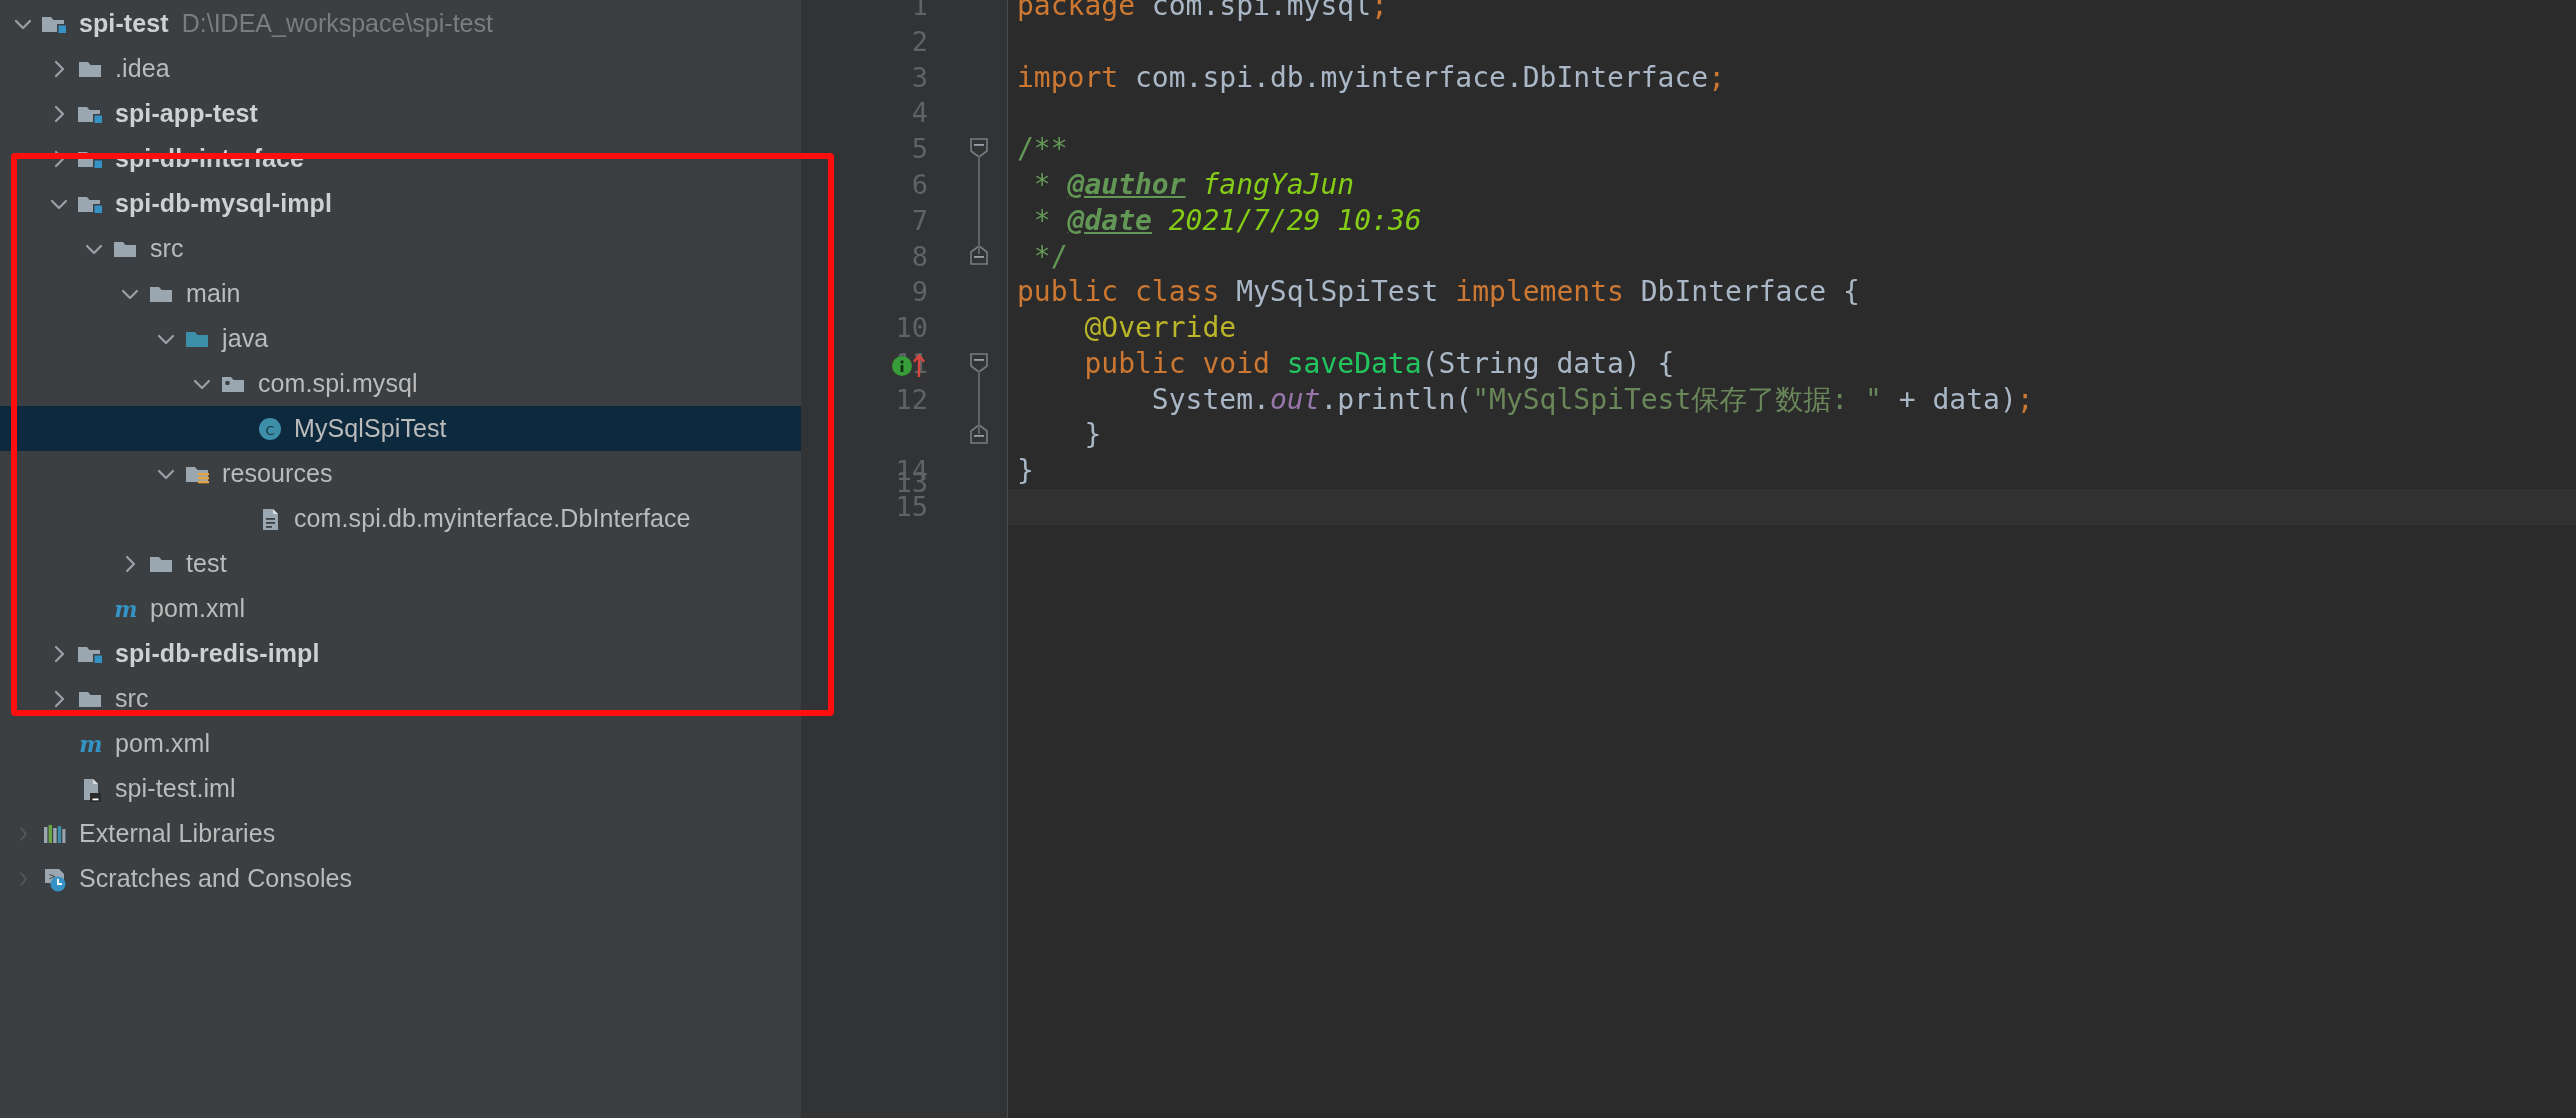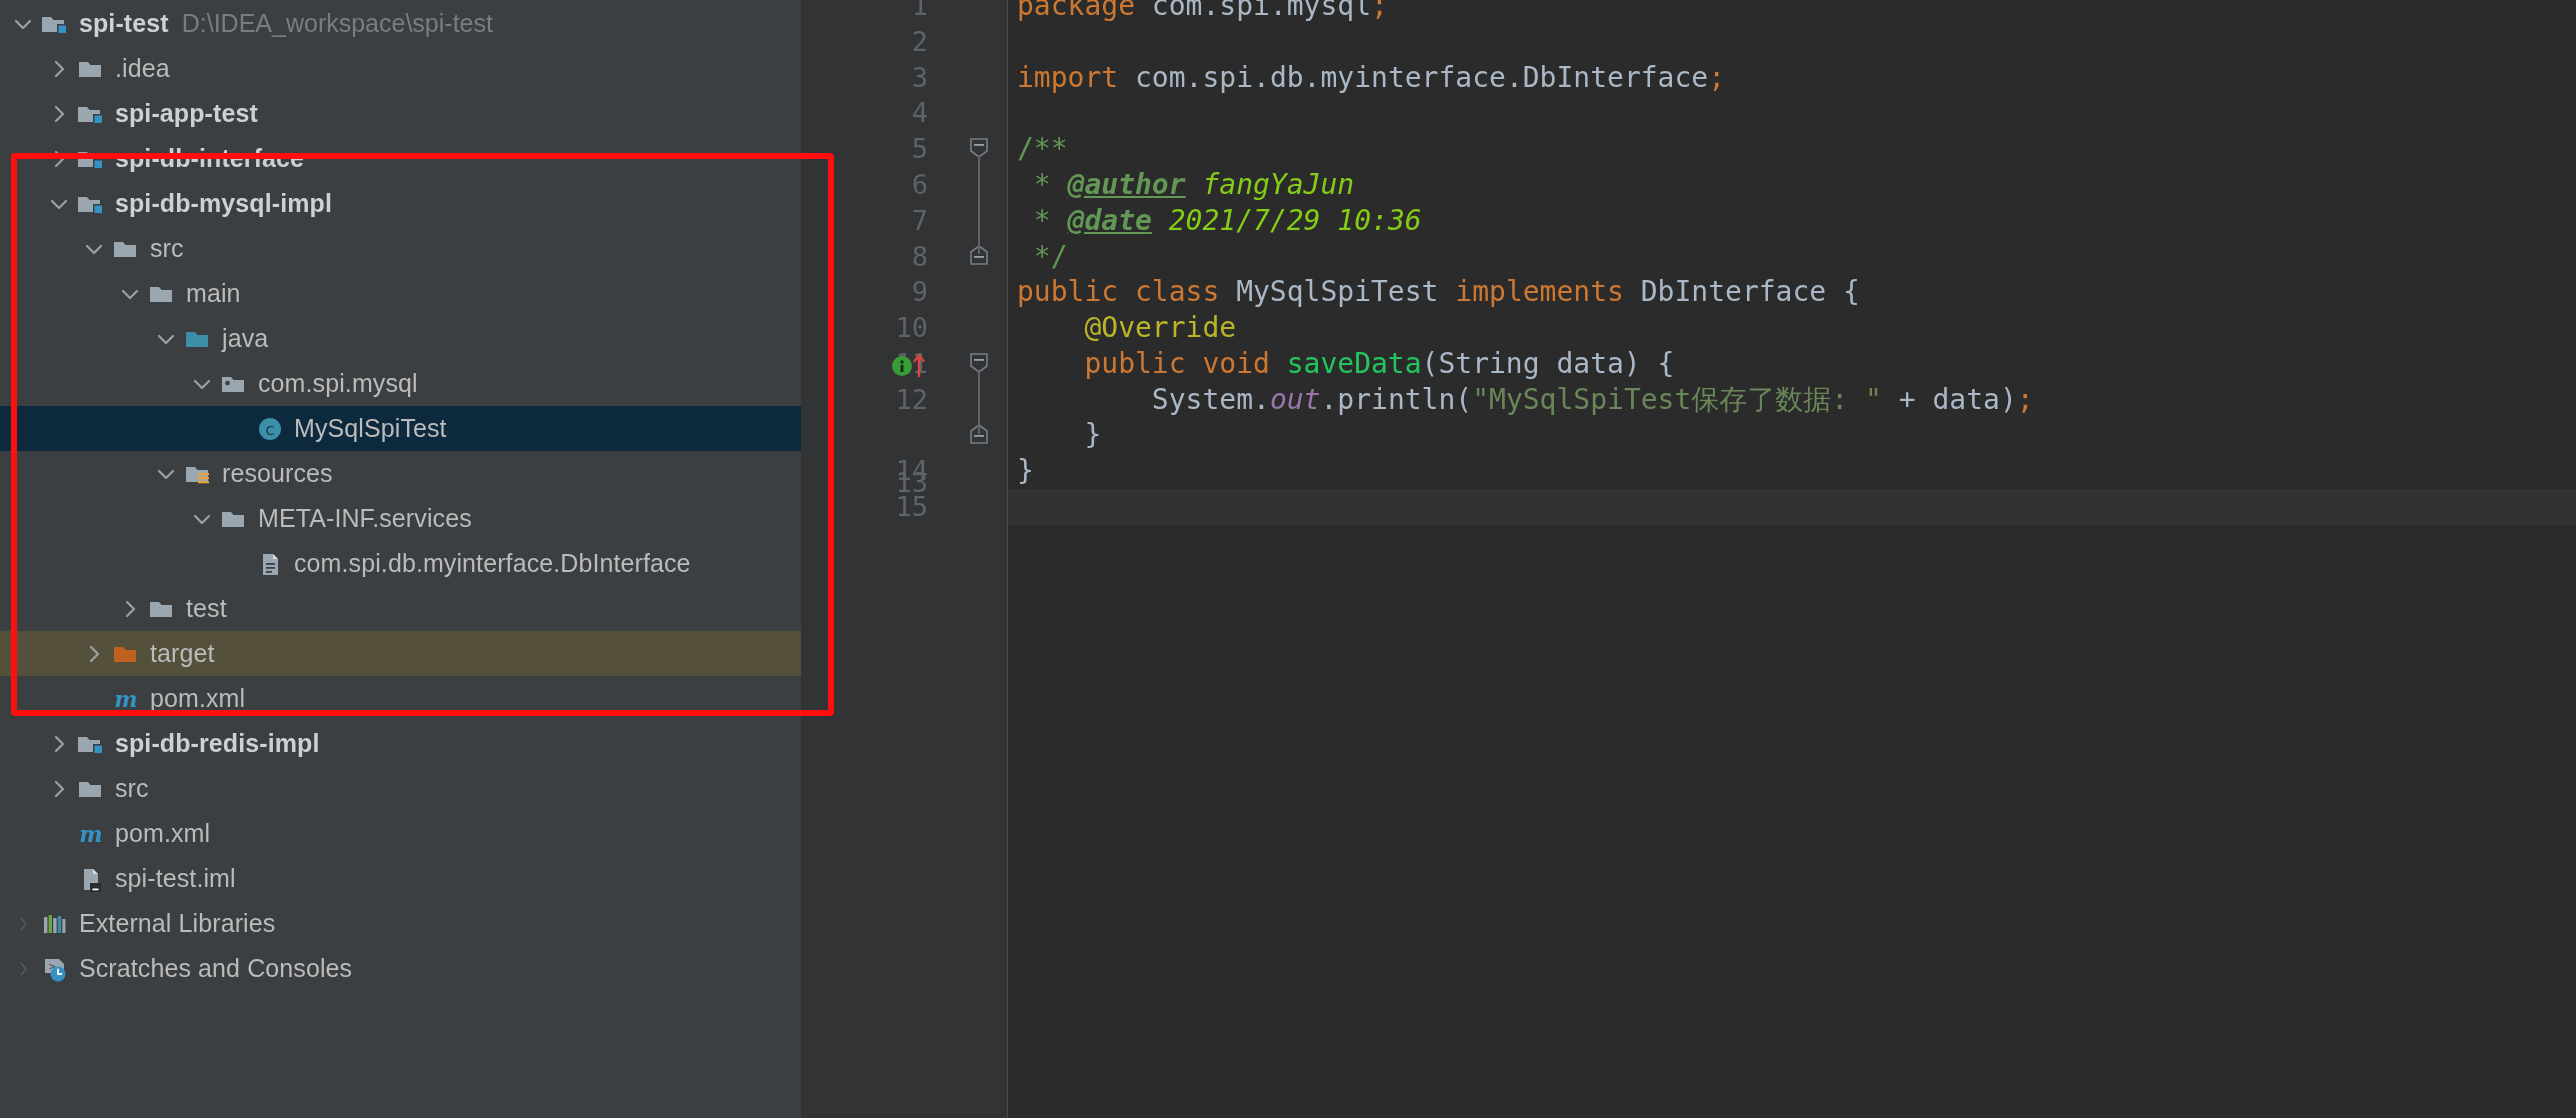--- a/index.html
+++ b/index.html
@@ -307,34 +307,20 @@
             <svg width="30" height="30" viewBox="0 0 30 30">
         <path d="M3 8 h9 l2.5 3 H25 v12 H3 Z" fill="#9aa7b0"></path>
         <rect x="15" y="14" width="11" height="2.3" fill="#e8a33d"></rect>
         <rect x="15" y="18" width="11" height="2.3" fill="#e8a33d"></rect>
         <rect x="15" y="22" width="11" height="2.3" fill="#e8a33d"></rect>
       </svg>
           </span>
           <span class="row-label">resources</span>
         </div>
         <div class="tree-row">
-          <span style="width:189px;flex:0 0 189px"></span>
-          <span class="arrow">
-            <svg width="26" height="26" viewBox="0 0 26 26">
-      <path d="M6 10 L13 17 L20 10" stroke="#9aa0a6" stroke-width="2.2" fill="none" stroke-linecap="round" stroke-linejoin="round"></path>
-            </svg>
-          </span>
-          <span class="row-icon">
-            <svg width="30" height="30" viewBox="0 0 30 30">
-        <path d="M3 8 h9 l2.5 3 H25 v12 H3 Z" fill="#9aa7b0"></path>
-      </svg>
-          </span>
-          <span class="row-label">META-INF.services</span>
-        </div>
-        <div class="tree-row">
           <span style="width:225px;flex:0 0 225px"></span>
           <span class="arrow"></span>
           <span class="row-icon">
             <svg width="30" height="30" viewBox="0 0 30 30">
         <path d="M8 5 h10 l5 5 v16 H8 Z" fill="#9aa7b0"></path>
         <path d="M18 5 v5 h5 Z" fill="#d6dde1"></path>
         <rect x="11" y="14" width="9" height="1.8" fill="#3c3f41"></rect>
         <rect x="11" y="18" width="9" height="1.8" fill="#3c3f41"></rect>
         <rect x="11" y="22" width="6" height="1.8" fill="#3c3f41"></rect>
       </svg>
@@ -347,34 +333,20 @@
             <svg width="26" height="26" viewBox="0 0 26 26">
     <path d="M10 6 L17 13 L10 20" stroke="#9aa0a6" stroke-width="2.2" fill="none" stroke-linecap="round" stroke-linejoin="round"></path>
             </svg>
           </span>
           <span class="row-icon">
             <svg width="30" height="30" viewBox="0 0 30 30">
         <path d="M3 8 h9 l2.5 3 H25 v12 H3 Z" fill="#9aa7b0"></path>
       </svg>
           </span>
           <span class="row-label">test</span>
-        </div>
-        <div class="tree-row excluded-hl">
-          <span style="width:81px;flex:0 0 81px"></span>
-          <span class="arrow">
-            <svg width="26" height="26" viewBox="0 0 26 26">
-    <path d="M10 6 L17 13 L10 20" stroke="#9aa0a6" stroke-width="2.2" fill="none" stroke-linecap="round" stroke-linejoin="round"></path>
-            </svg>
-          </span>
-          <span class="row-icon">
-            <svg width="30" height="30" viewBox="0 0 30 30">
-        <path d="M3 8 h9 l2.5 3 H25 v12 H3 Z" fill="#c0611f"></path>
-      </svg>
-          </span>
-          <span class="row-label">target</span>
         </div>
         <div class="tree-row">
           <span style="width:81px;flex:0 0 81px"></span>
           <span class="arrow"></span>
           <span class="row-icon">
             <svg width="30" height="30" viewBox="0 0 30 30">
         <text x="15" y="23" font-family="DejaVu Serif, serif" font-size="22" font-weight="bold" font-style="italic" fill="#3592c4" text-anchor="middle">m</text>
       </svg>
           </span>
           <span class="row-label">pom.xml</span>

